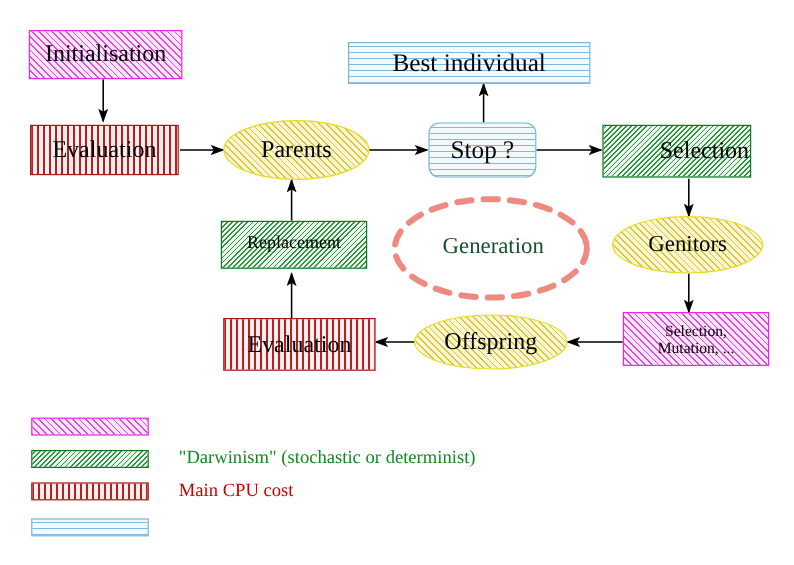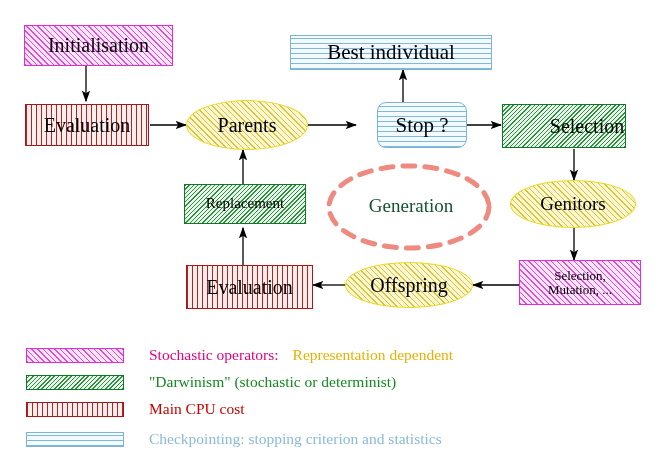--- a/index.html
+++ b/index.html
@@ -67,21 +67,21 @@
   }
   .fill-yellow {
     background-color: #fdf6d2;
     background-image: repeating-linear-gradient(
       45deg,
       #d8c53a 0px, #d8c53a 1px,
       rgba(255,255,255,0) 1px, rgba(255,255,255,0) 4px);
     border: 1.6px solid #e8d91f;
   }
   .ellipse { border-radius: 50% / 50%; }
-  .rounded { border-radius: 9px; margin-left: 20px; }
+  .rounded { border-radius: 9px; }
 
   
   #legend {
     position: absolute;
     left: 0; top: 338px;
     width: 662px;
     z-index: 3;
   }
   .legend-row {
     position: absolute;
@@ -145,21 +145,21 @@
     <line x1="345" y1="285" x2="313" y2="285"></line>
 
     <line x1="243" y1="265" x2="243" y2="228"></line>
 
     <line x1="243" y1="184" x2="243" y2="150"></line>
   </g>
 
   <ellipse cx="409" cy="207" rx="80" ry="41" fill="none" stroke="#ef8a80" stroke-width="5" stroke-dasharray="12 10" stroke-linecap="round"></ellipse>
 </svg>
 
-<div class="node fill-magenta" style="left:24px; top:25px; width:149px; height:41px; font-size:20px;">Initialisation</div>
+<div class="node fill-magenta" style="left:24px; top:25px; width:128px; height:41px; font-size:20px;">Initialisation</div>
 
 <div class="node fill-red" style="left:25px; top:104px; width:124px; height:42px; font-size:20px;">Evaluation</div>
 
 <div class="node fill-yellow ellipse" style="left:186px; top:100px; width:122px; height:50px; font-size:20px;">Parents</div>
 
 <div class="node fill-blue" style="left:290px; top:35px; width:202px; height:35px; font-size:21px;font-family:Liberation Serif, serif;">Best individual</div>
 
 <div class="node fill-blue rounded" style="left:357px; top:102px; width:90px; height:46px; font-size:21px;">Stop ?</div>
 
 <div class="node fill-green" style="left:502px; top:104px; width:124px; height:44px; font-size:20px;padding-left:46px;">Selection</div>
@@ -174,33 +174,29 @@
 <div class="node fill-red" style="left:186px; top:265px; width:127px; height:44px; font-size:20px;">Evaluation</div>
 
 <div class="node fill-green" style="left:184px; top:184px; width:122px; height:40px; font-size:15px;">Replacement</div>
 
 <div class="gen-label" style="left:356px; top:195px; width:110px; text-align:center;">Generation</div>
 
 <div id="legend">
 
   <div class="legend-row" style="top:6px;">
     <div class="swatch fill-magenta"></div>
-    <div class="legend-text">
-      <span class="lt-magenta">Stochastic operators:</span><span style="display:inline-block;width:14px;"></span><span class="lt-gold">Representation dependent</span>
-    </div>
   </div>
 
   <div class="legend-row" style="top:33px;">
     <div class="swatch fill-green"></div>
     <div class="legend-text lt-green">"Darwinism" (stochastic or determinist)</div>
   </div>
 
   <div class="legend-row" style="top:60px;">
     <div class="swatch fill-red"></div>
     <div class="legend-text lt-red">Main CPU cost</div>
   </div>
 
   <div class="legend-row" style="top:90px;">
     <div class="swatch fill-blue"></div>
-    <div class="legend-text lt-blue">Checkpointing: stopping criterion and statistics</div>
   </div>
 
 </div>
 
 </body></html>

